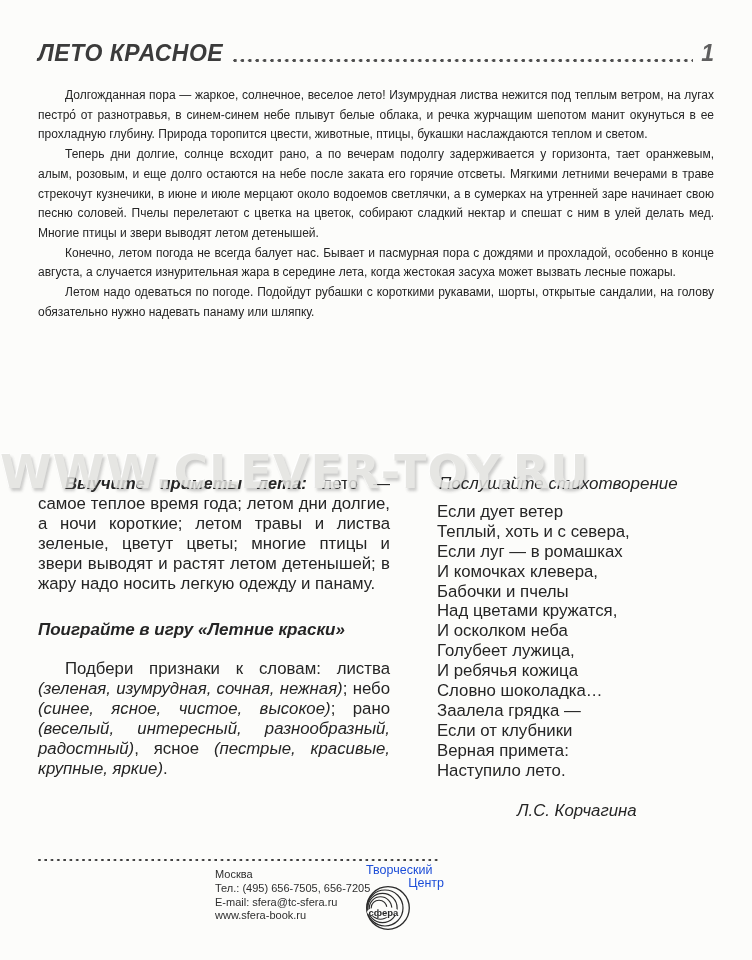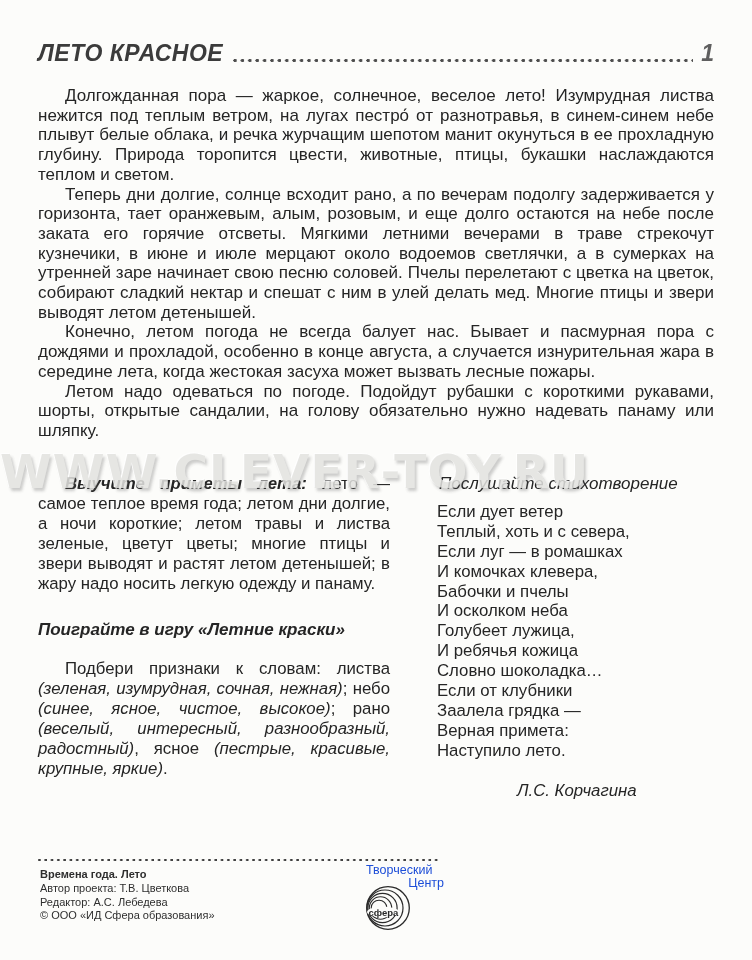--- a/index.html
+++ b/index.html
@@ -34,21 +34,21 @@
     background-repeat: repeat-x;
   }
   .page-num {
     font-style: italic; font-weight: bold;
     font-size: 23px; color: #5f5f5f;
   }
 
   
   .intro {
     position: absolute; left: 38px; top: 86px; width: 676px;
-    font-size: 17px; line-height: 19.7px;
+    font-size: 12px; line-height: 19.7px;
     text-align: justify; color: #252525;
   }
   .intro p { margin: 0; text-indent: 27px; }
 
   
   .watermark {
     position: absolute; left: 0; right: 0; top: 444px;
     text-align: left;
     font-family: "DejaVu Sans", sans-serif;
     font-weight: bold;
@@ -148,40 +148,41 @@
     <p class="game-para"><span>Подбери признаки к словам: листва </span><span class="it">(зеленая, изумрудная, сочная, нежная)</span><span>; небо </span><span class="it">(синее, ясное, чистое, высокое)</span><span>; рано </span><span class="it">(веселый, интересный, разнообразный, радостный)</span><span>, ясное </span><span class="it">(пестрые, красивые, крупные, яркие)</span><span>.</span></p>
   </div>
 
   <div class="col-right">
     <div class="poem-heading">Послушайте стихотворение</div>
     <div class="poem-line">Если дует ветер</div>
     <div class="poem-line">Теплый, хоть и с севера,</div>
     <div class="poem-line">Если луг — в ромашках</div>
     <div class="poem-line">И комочках клевера,</div>
     <div class="poem-line">Бабочки и пчелы</div>
+    <div class="poem-line">Над цветами кружатся,</div>
     <div class="poem-line">И осколком неба</div>
     <div class="poem-line">Голубеет лужица,</div>
     <div class="poem-line">И ребячья кожица</div>
     <div class="poem-line">Словно шоколадка…</div>
+    <div class="poem-line">Заалела грядка —</div>
     <div class="poem-line">Если от клубники</div>
-    <div class="poem-line">Заалела грядка —</div>
     <div class="poem-line">Верная примета:</div>
     <div class="poem-line">Наступило лето.</div>
     <div class="poem-author">Л.С. Корчагина</div>
   </div>
 
   <div class="footer-rule"></div>
 
-  <div class="footer-col footer-left">
-    <div class="b">Времена года. Лето</div>
-    <div>Автор проекта: Т.В. Цветкова</div>
-    <div>Редактор: А.С. Лебедева</div>
-    <div>© ООО «ИД Сфера образования»</div>
+
+  <div class="footer-col footer-mid">
+    <div>Москва</div>
+    <div>Тел.: (495) 656-7505, 656-7205</div>
+    <div>E-mail: sfera@tc-sfera.ru</div>
+    <div>www.sfera-book.ru</div>
   </div>
-
 
   <div class="footer-logo">
     <div class="logo-name">
       <span class="l1">Творческий</span>
       <span class="l2">Центр</span>
     </div>
     <svg class="logo-sphere" viewBox="0 0 46 46" xmlns="http://www.w3.org/2000/svg">
       <circle cx="23" cy="23" r="21.3" fill="none" stroke="#2a2a2a" stroke-width="1.3"></circle>
       <circle cx="20" cy="23" r="18" fill="none" stroke="#2a2a2a" stroke-width="1.2"></circle>
       <circle cx="17.5" cy="23" r="14.6" fill="none" stroke="#2a2a2a" stroke-width="1.2"></circle>

